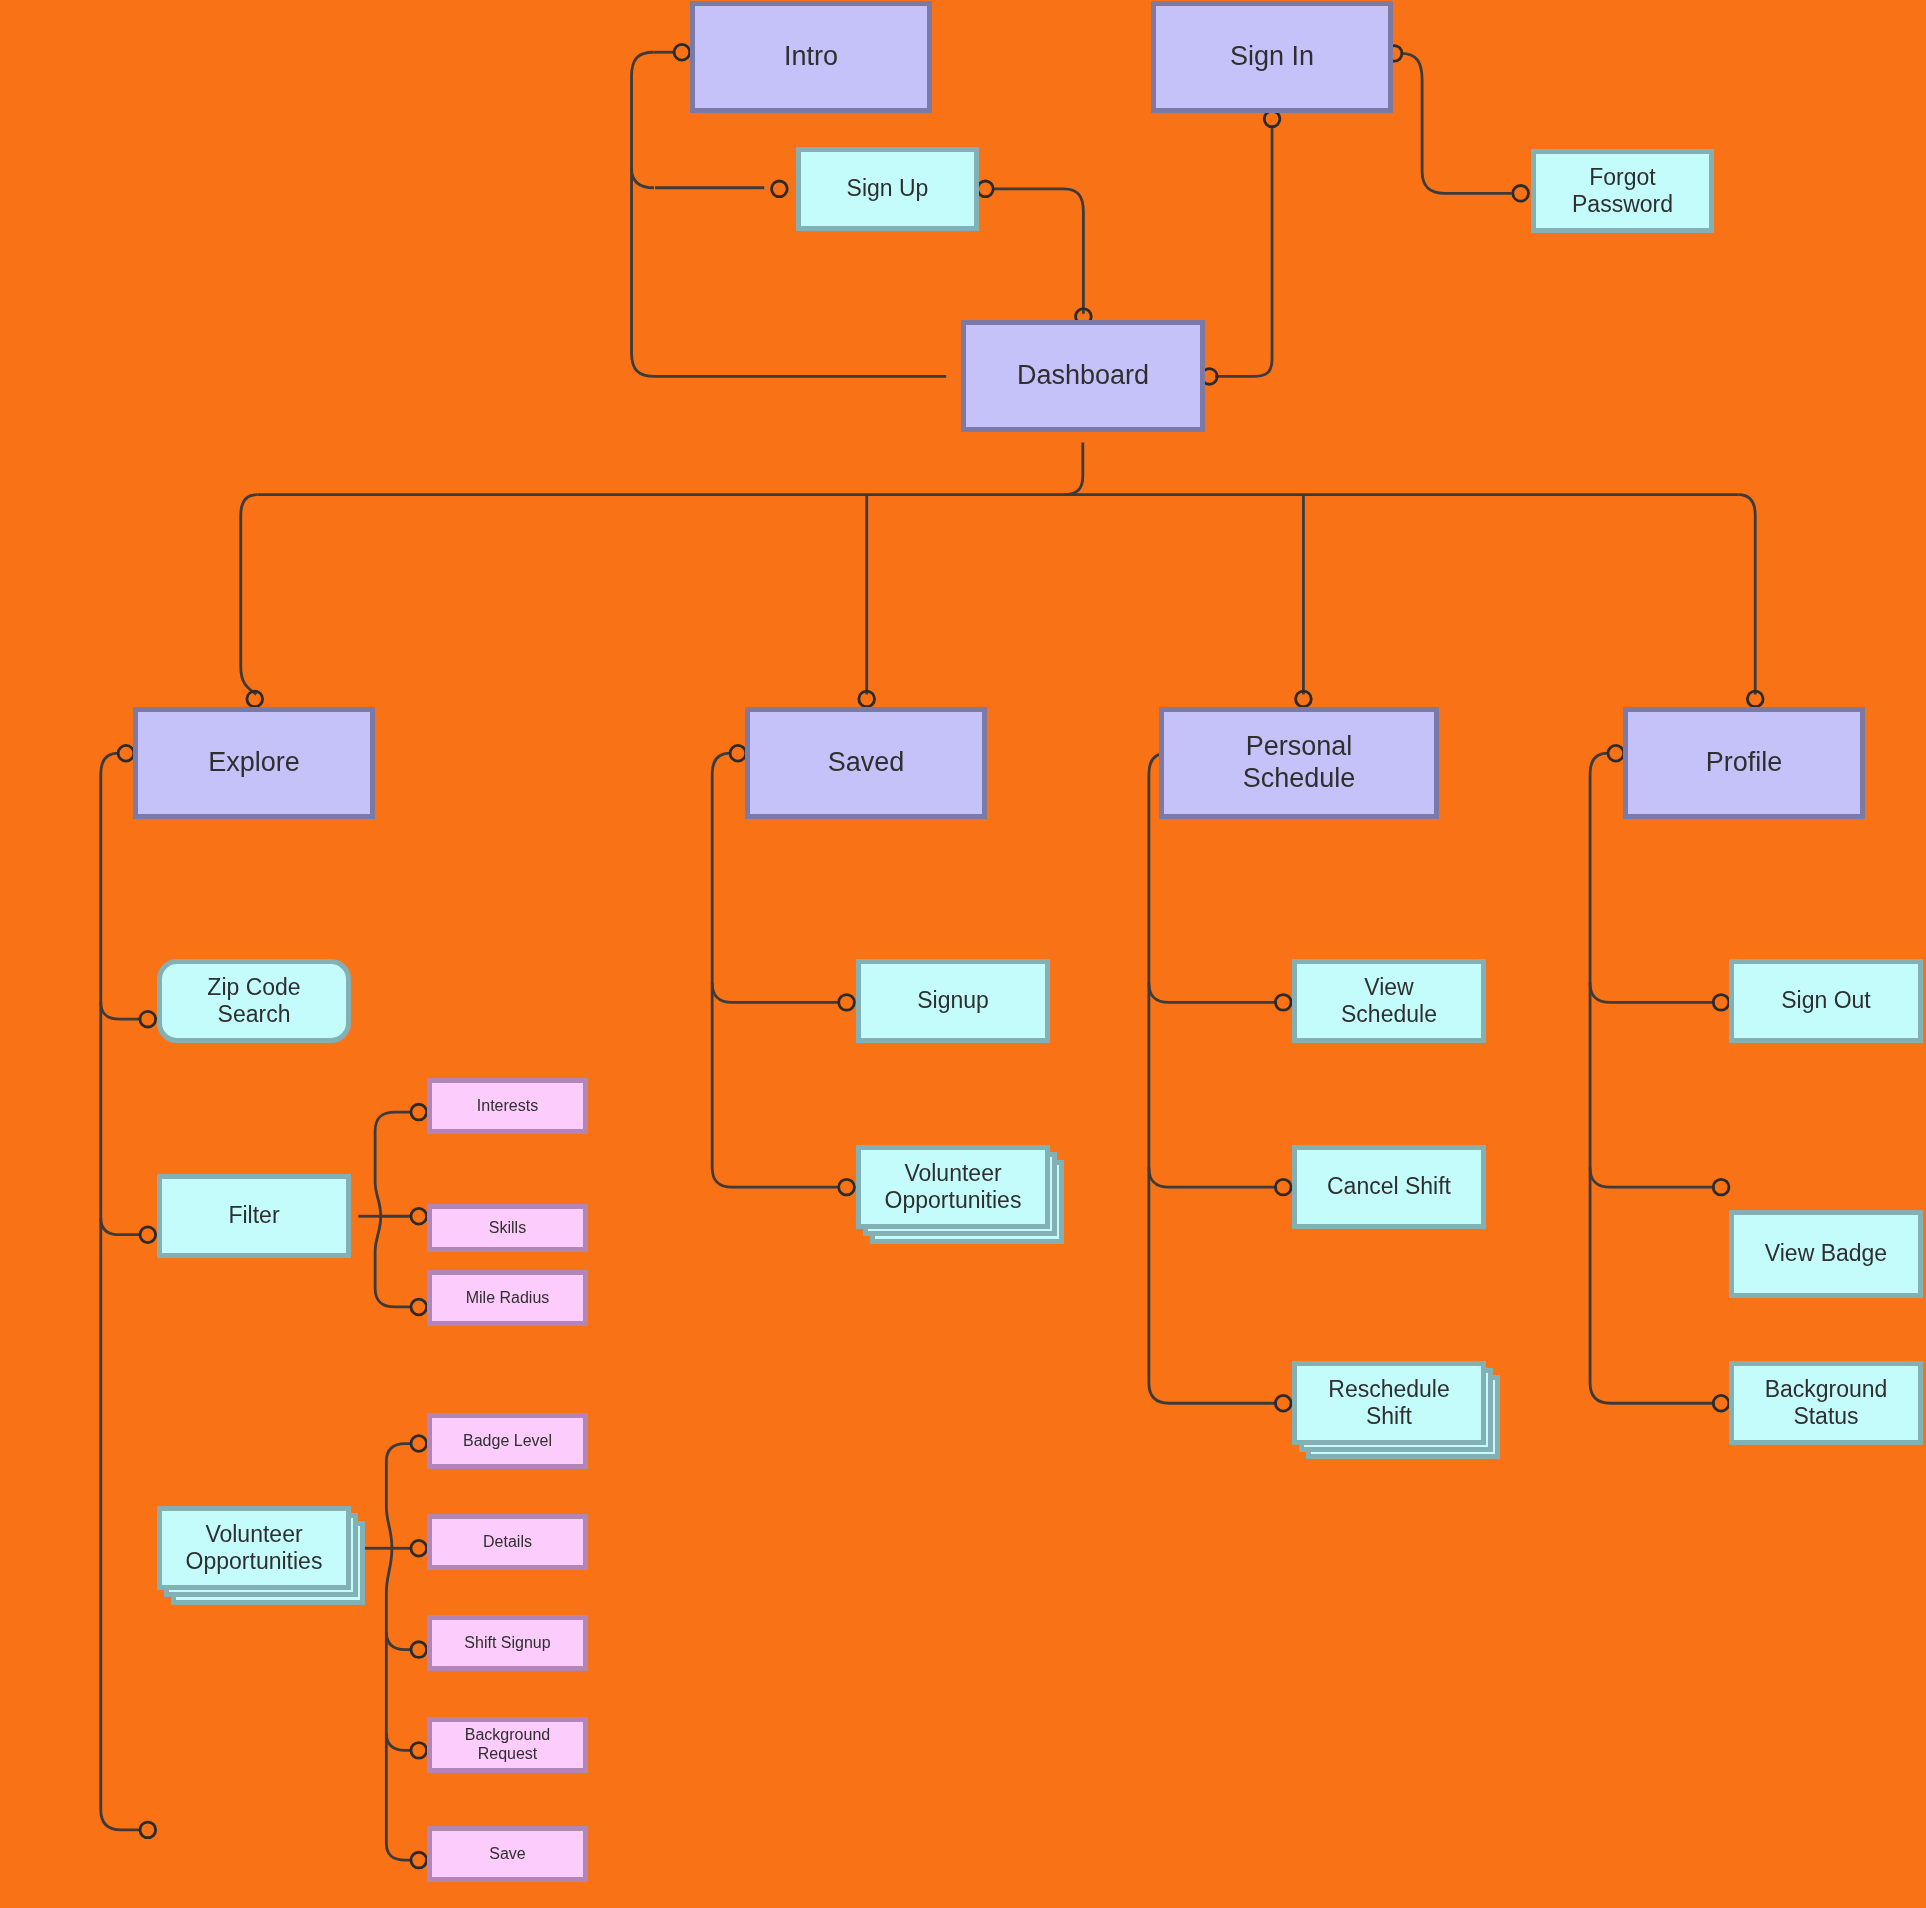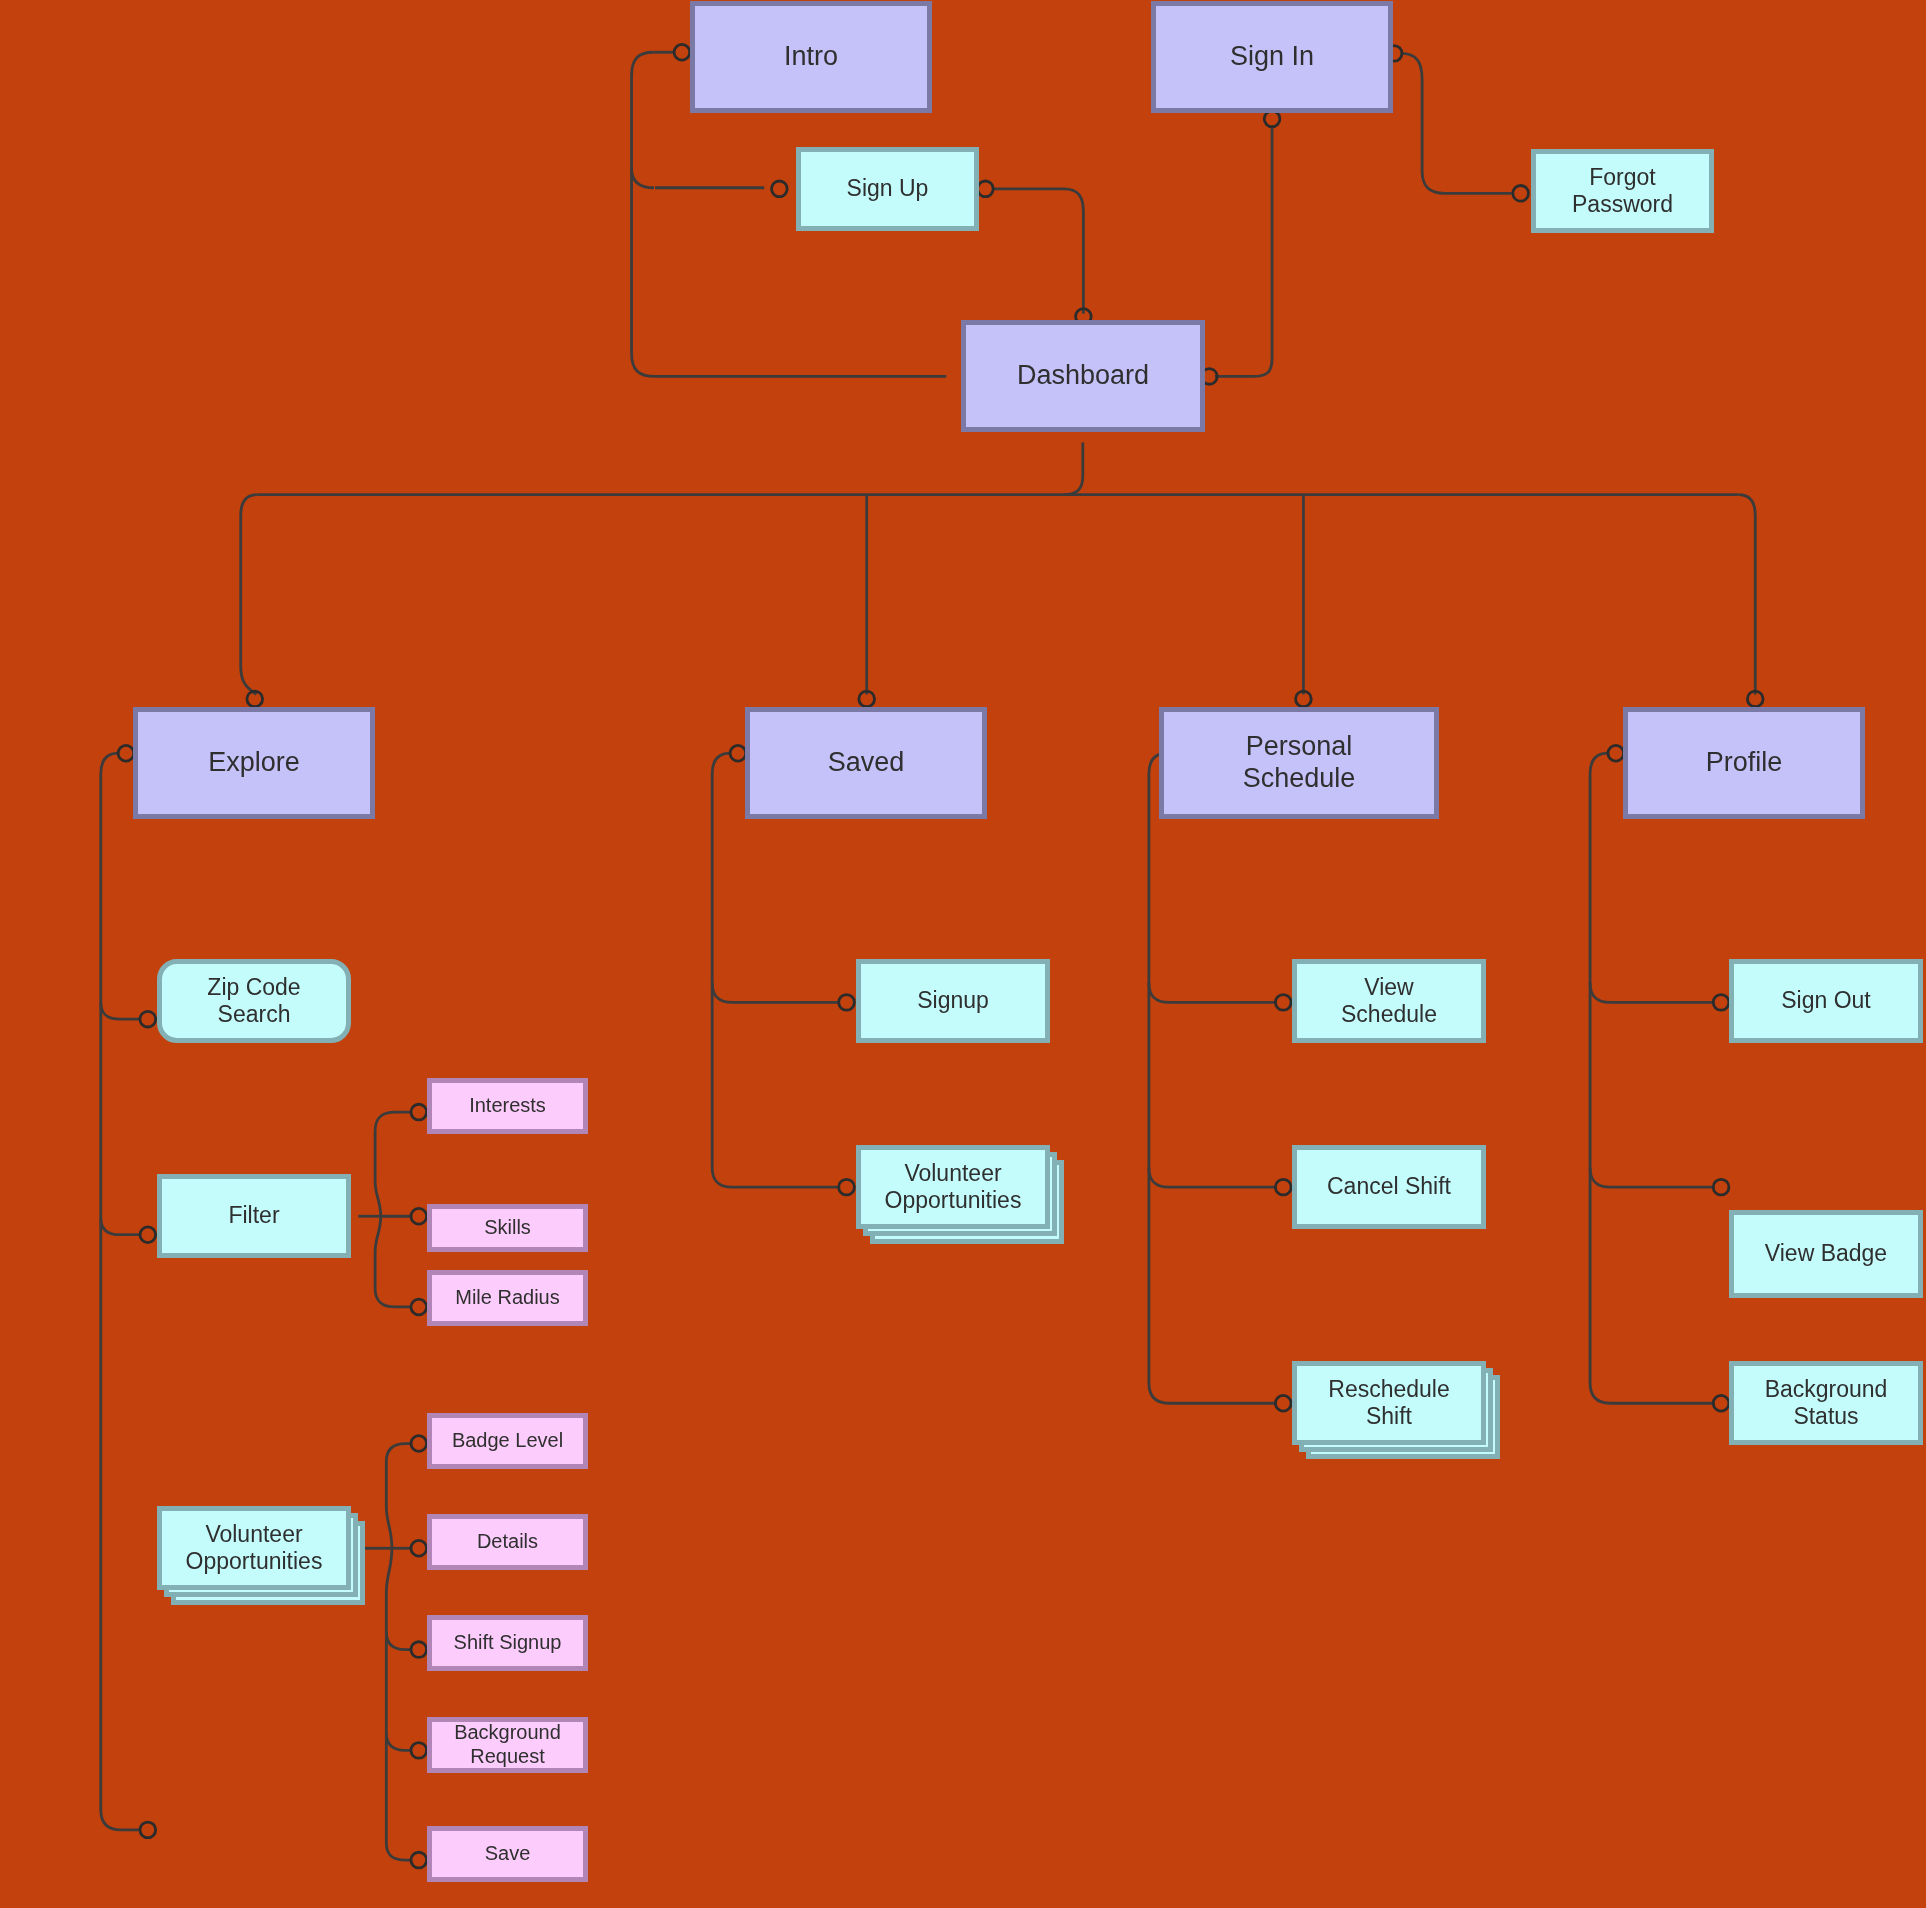--- a/index.html
+++ b/index.html
@@ -1,25 +1,25 @@
 <!DOCTYPE html>
 <html style="font-size:9px"><head>
 <meta charset="utf-8">
 <style>
   html,body{margin:0;padding:0;background:#000;}
   body{font-family:"Liberation Sans",sans-serif;}
-  #stage{position:relative;width:1926px;height:1909px;background:#c2410c;overflow:hidden;}
+  #stage{position:relative;width:1926px;height:1909px;background:#f97316;overflow:hidden;}
   svg.wires{position:absolute;left:0;top:0;width:1926px;height:1909px;pointer-events:none;}
   .wire{fill:none;stroke:#3b3b3b;stroke-width:5;}
   .port{fill:none;stroke:#2b2b2b;stroke-width:5;}
   .node{position:absolute;box-sizing:border-box;display:flex;align-items:center;justify-content:center;text-align:center;line-height:1.18;color:#2f2f2f;}
   .node span{display:block;padding:0 5.6px;white-space:pre-line;}
   .n-purple{background:#c5c2f9;border:5px solid #7b7aa6;font-size:27px;}
   .n-cyan{background:#c4fcfc;border:5px solid #83b0b5;font-size:23px;}
-  .n-pink{background:#fccdfc;border:5px solid #b186b6;font-size:20px;}
+  .n-pink{background:#fccdfc;border:5px solid #b186b6;font-size:16px;}
   .stack-l2,.stack-l1{position:absolute;box-sizing:border-box;background:#c4fcfc;border:5px solid #83b0b5;}
 </style>
 </head>
 <body>
 
 <div id="stage">
 
   <svg class="wires" viewBox="0 0 3440 3409">
     <g>
       <path class="wire" d="M1167,93 L1205,93"></path>

